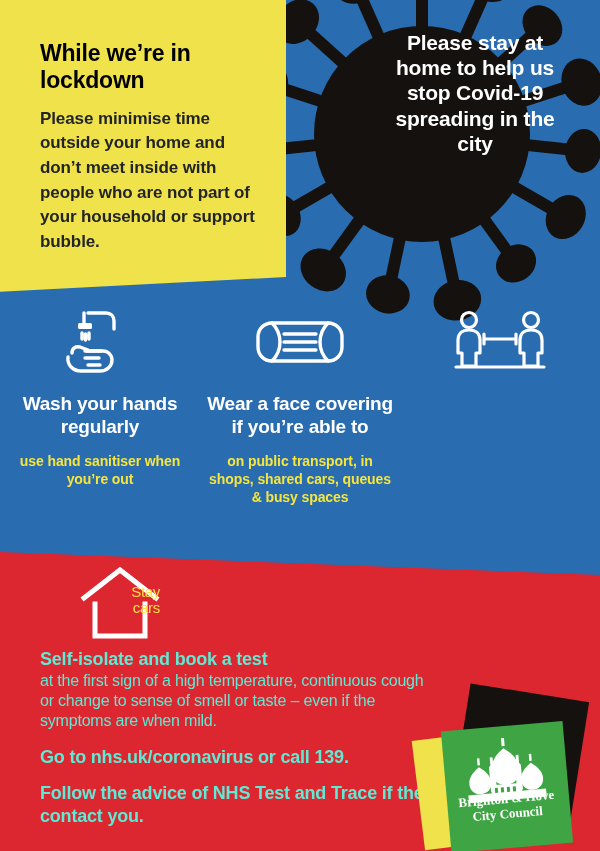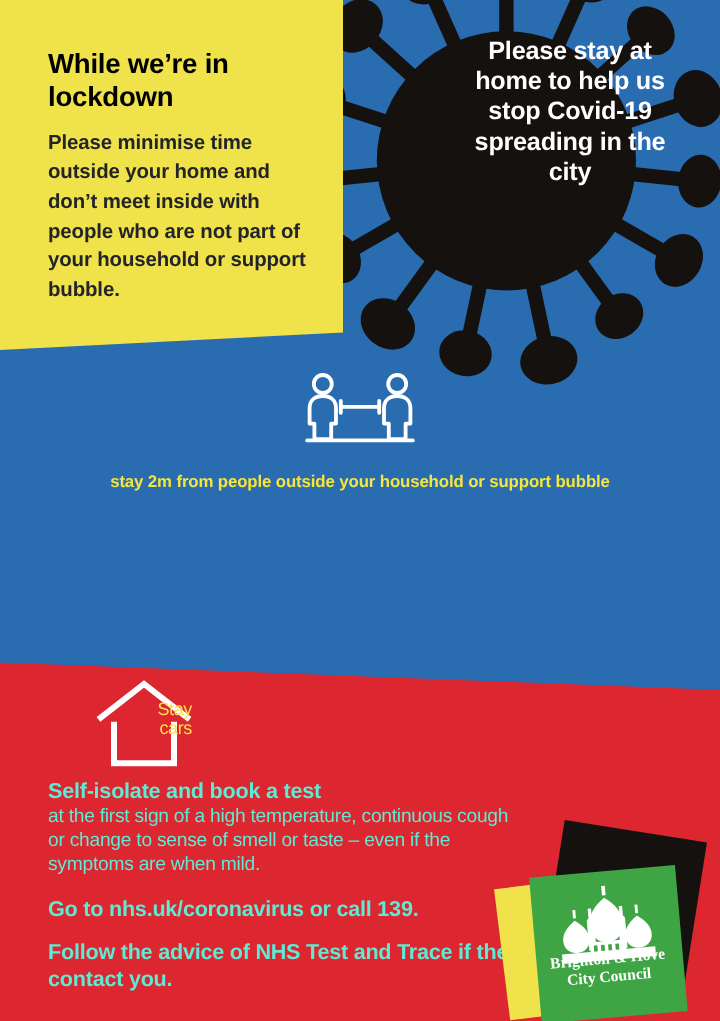--- a/index.html
+++ b/index.html
@@ -166,34 +166,60 @@
 
   <div id="yellow-panel">
     <div id="yellow-inner">
       <div id="lockdown-title">While we’re in lockdown</div>
       <div id="lockdown-body">Please minimise time outside your home and don’t meet inside with people who are not part of your household or support bubble.</div>
     </div>
   </div>
 
   <div id="advice">
 
-
+    <div class="advice-col">
+      <div class="advice-icon">
+        <svg width="84" height="70" viewBox="0 0 84 70" fill="none" stroke="#fff" stroke-width="3.4" stroke-linecap="round" stroke-linejoin="round">
+          <path d="M30 6h18c5 0 8 3 8 8v8"></path>
+          <path d="M26 6v10"></path>
+          <rect x="20" y="16" width="14" height="6" rx="1.5" fill="#fff" stroke="none"></rect>
+          <path d="M24 26v6M27.5 27v6M31 26v6"></path>
+          <path d="M14 46c0-5 4-7 8-6l8 3"></path>
+          <path d="M10 50c-1 8 5 14 13 14h19c7 0 12-5 12-11 0-5-4-9-9-9H29"></path>
+          <path d="M27 44h16M27 51h14M30 58h12"></path>
+        </svg>
+      </div>
+      <div class="advice-title">Wash your hands regularly</div>
+      <div class="advice-note">use hand sanitiser when you’re out</div>
+    </div>
+
+    <div class="advice-col">
+      <div class="advice-icon">
+        <svg width="104" height="62" viewBox="0 0 104 62" fill="none" stroke="#fff" stroke-width="3.4" stroke-linecap="round" stroke-linejoin="round">
+          <path d="M24 12h56c8 0 14 6 14 14v10c0 8-6 14-14 14H24c-8 0-14-6-14-14V26c0-8 6-14 14-14z"></path>
+          <path d="M24 12c6 6 8 12 8 19s-2 13-8 19"></path>
+          <path d="M80 12c-6 6-8 12-8 19s2 13 8 19"></path>
+          <path d="M36 23h32M36 31h32M36 39h32"></path>
+        </svg>
+      </div>
+      <div class="advice-title">Wear a face covering if you’re able to</div>
+      <div class="advice-note">on public transport, in shops, shared cars, queues &amp; busy spaces</div>
+    </div>
 
     <div class="advice-col">
       <div class="advice-icon">
         <svg width="104" height="66" viewBox="0 0 104 66" fill="none" stroke="#fff" stroke-width="3.2" stroke-linecap="round" stroke-linejoin="round">
           <circle cx="21" cy="11" r="7.5"></circle>
           <path d="M21 21c-7 0-11 4-11 10v13h4v13h14V44h4V31c0-6-4-10-11-10z"></path>
           <circle cx="83" cy="11" r="7.5"></circle>
           <path d="M83 21c-7 0-11 4-11 10v13h4v13h14V44h4V31c0-6-4-10-11-10z"></path>
           <path d="M36 30h32M36 25v10M68 25v10"></path>
           <path d="M8 58h88"></path>
         </svg>
       </div>
-      <div class="advice-note">stay 2m from people outside your household or support bubble</div>
     </div>
 
   </div>
 
   <div id="red-content">
 
     <svg id="house" viewBox="0 0 80 76" fill="none" stroke="#fff" stroke-width="5" stroke-linecap="square">
       <path d="M4 34L40 6l36 28"></path>
       <path d="M15 40v32h50V40"></path>
     </svg>

